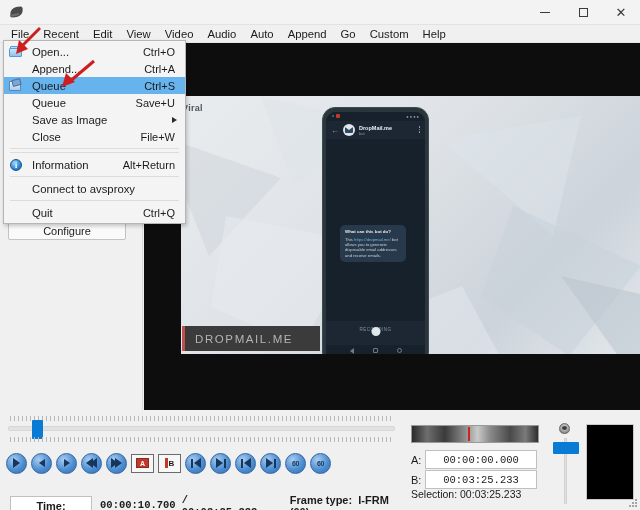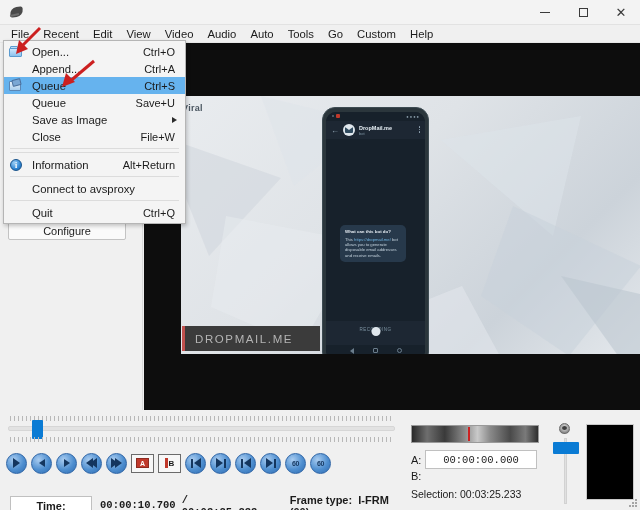--- a/index.html
+++ b/index.html
@@ -341,21 +341,21 @@
   </div>
 
   <div class="menubar">
     <div class="mi active">File</div>
     <div class="mi">Recent</div>
     <div class="mi">Edit</div>
     <div class="mi">View</div>
     <div class="mi">Video</div>
     <div class="mi">Audio</div>
     <div class="mi">Auto</div>
-    <div class="mi">Tools</div>
+    <div class="mi">Append</div>
     <div class="mi">Go</div>
     <div class="mi">Custom</div>
     <div class="mi">Help</div>
   </div>
 
   <div class="leftpanel">
     <div class="section-title">Audio Output</div>
     <div class="combo">
       <span>Copy</span>
       <span class="chev"></span>
@@ -711,20 +711,21 @@
   <div class="rightpanel">
     <div class="navstrip">
       <div class="cursor"></div>
     </div>
     <div class="abrow" style="top:40px">
       <span class="k">A:</span>
       <span class="abfield">00:00:00.000</span>
     </div>
     <div class="abrow" style="top:60px">
       <span class="k">B:</span>
+      <span class="abfield">00:03:25.233</span>
     </div>
     <div class="seltext">Selection: 00:03:25.233</div>
 
     <div class="volwrap">
       <div class="spk">
           <span class="cone"></span>
           <span class="inner"></span>
         </div>
       <div class="voltrack"></div>
       <div class="volthumb"></div>

